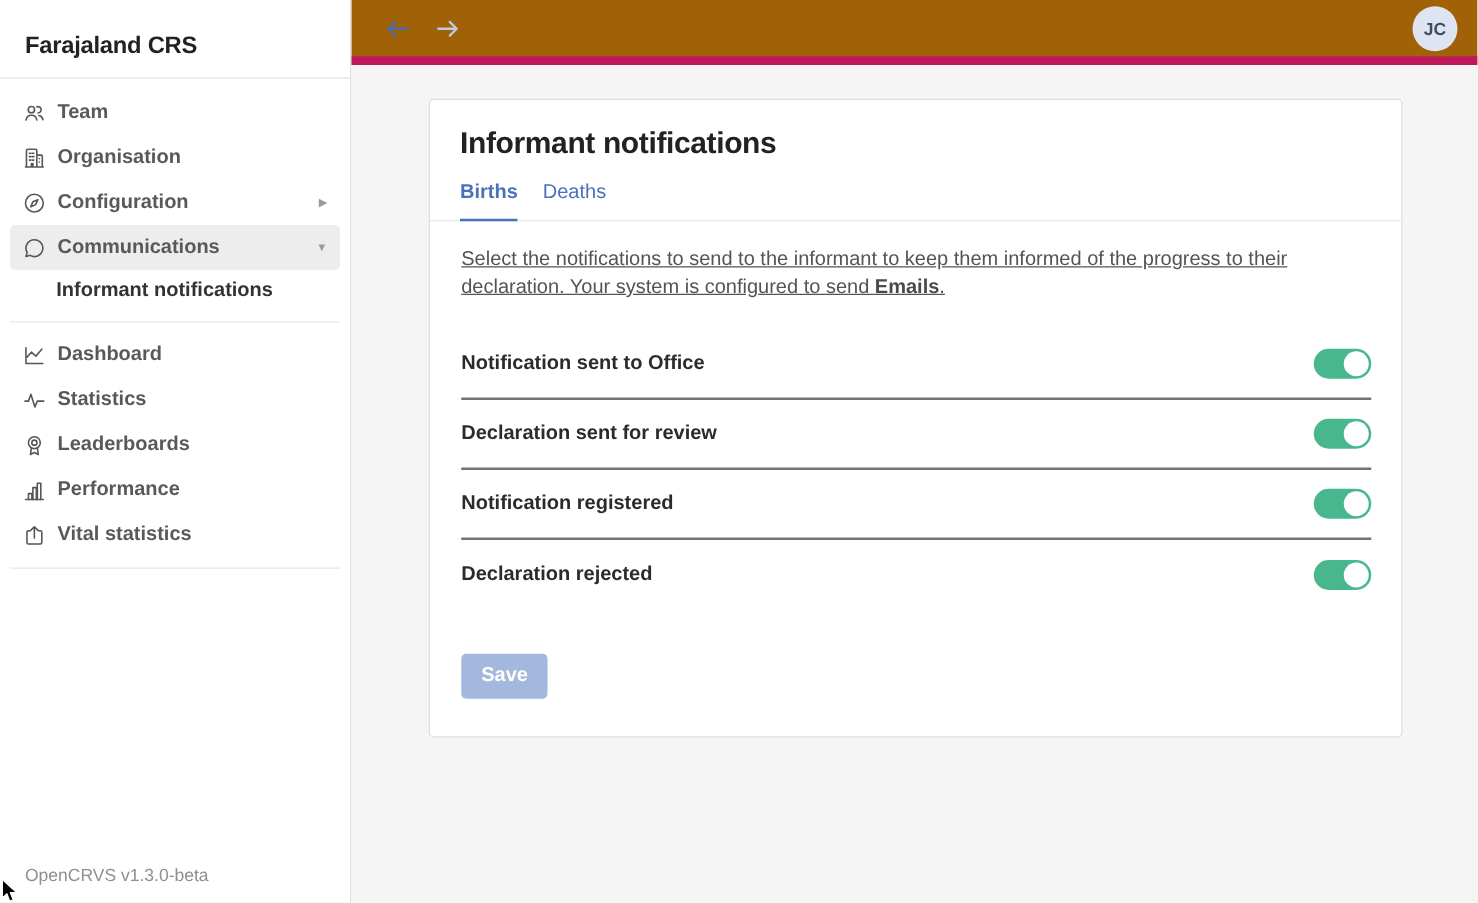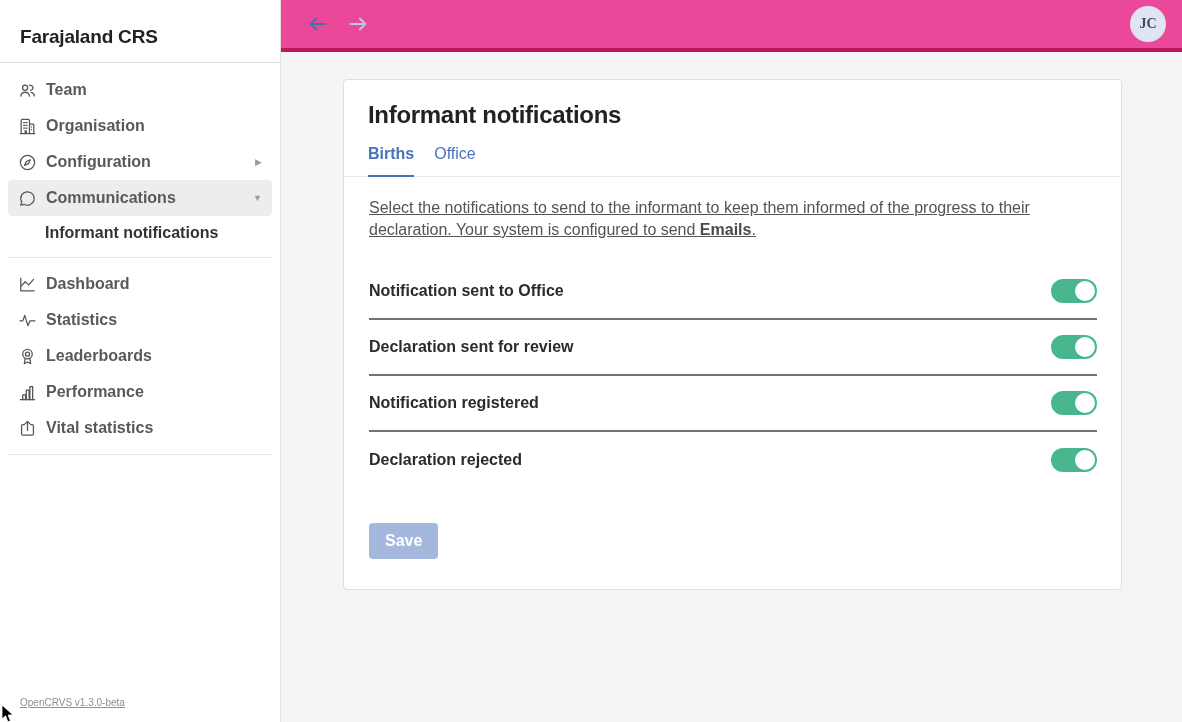--- a/index.html
+++ b/index.html
@@ -32,28 +32,28 @@
   .nav-label { font-size:16px; font-weight:600; color:#595959; }
   .nav-chevron { margin-left:auto; color:#9b9b9b; font-size:11px; line-height:1; }
   .nav-sub {
     height:33px; display:flex; align-items:center; padding-left:37px;
     cursor:pointer; border-radius:4px;
   }
   .nav-sub-label { font-size:16px; font-weight:700; color:#333; }
   .nav-divider { height:1px; background:#e8e8e8; margin:8px 0; }
   .sidebar-footer {
     position:absolute; left:20px; bottom:14px;
-    font-size:10px; color:#8f8f8f;text-decoration:underline;
+    font-size:14px; color:#8f8f8f;
   }
 
   
   .topbar {
     position:absolute; left:281px; top:0; right:0; height:52px;
-    background:#ec4899; border-bottom:4px solid #be185d;
-    display:flex; align-items:center; padding:0 16px 0 24px;font-family:Liberation Serif, serif;
+    background:#a16207; border-bottom:7px solid #be185d;
+    display:flex; align-items:center; padding:0 16px 0 24px;
   }
   .nav-arrow { width:26px; height:26px; border:none; background:transparent; cursor:pointer; display:flex; align-items:center; justify-content:center; }
   .nav-arrow + .nav-arrow { margin-left:14px; }
   .nav-arrow svg { width:22px; height:22px; fill:none; stroke-width:2; stroke-linecap:round; stroke-linejoin:round; }
   .arrow-back svg { stroke:#4a6ea9; }
   .arrow-forward svg { stroke:#bccae7; }
   .avatar {
     margin-left:auto; width:36px; height:36px; border-radius:50%;
     background:#dee4f1; color:#3c4a63; font-size:14px; font-weight:600;
     display:flex; align-items:center; justify-content:center; cursor:pointer;
@@ -231,21 +231,21 @@
   </button>
   <div class="avatar">JC</div>
 </header>
 
 <main class="content">
   <section class="card">
     <div class="card-header">
       <h1 class="card-title">Informant notifications</h1>
       <div class="tabs">
         <div class="tab active">Births</div>
-        <div class="tab">Office</div>
+        <div class="tab">Deaths</div>
       </div>
     </div>
 
     <div class="card-body">
       <p class="desc"><span>Select the notifications to send to the informant to keep them informed of the progress to their declaration. Your system is configured to send </span><b>Emails</b><span>.</span></p>
 
       <div class="rows">
         <div class="toggle-row">
           <span class="row-label">Notification sent to Office</span>
           <div class="toggle on">

